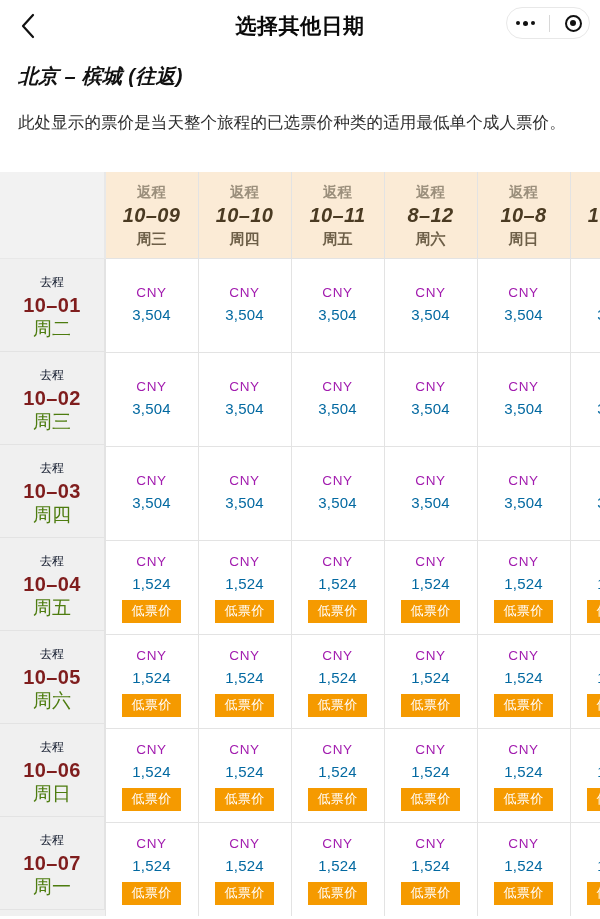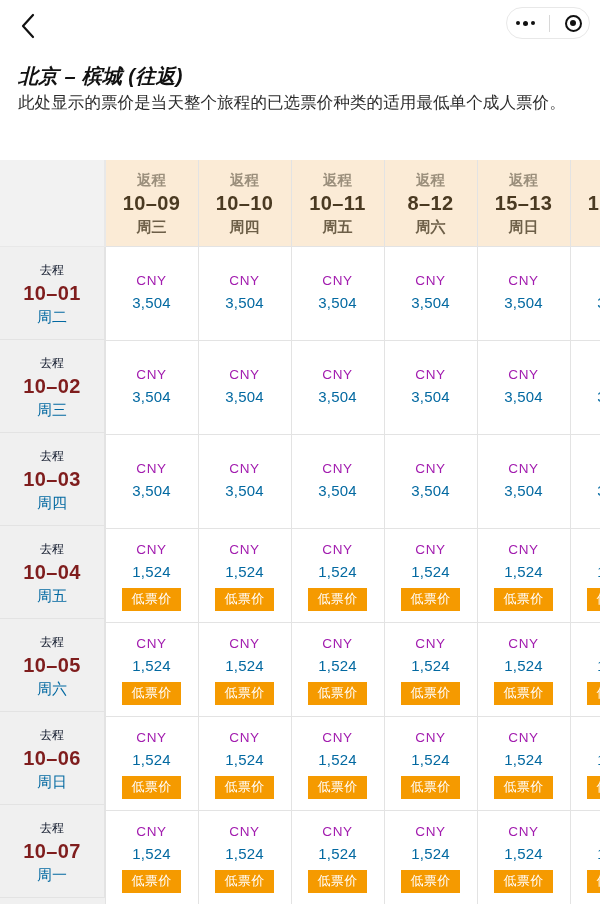--- a/index.html
+++ b/index.html
@@ -101,32 +101,32 @@
   }
   .route-title {
     font-size: 20px;
     font-weight: 700;
     color: #111;
     line-height: 28px;
     letter-spacing: 0.3px;
     font-style: italic;
   }
   .route-note {
-    margin-top: 0;
+    margin-top: 20px;
     font-size: 16.5px;
     color: #2c2c2c;
     line-height: 25px;
     letter-spacing: 0.1px;
   }
 
   
   .matrix-wrap {
     position: absolute;
     left: 0;
-    top: 160px;
+    top: 172px;
     width: 600px;
     height: 744px;
     overflow: hidden;
   }
   .matrix-scroll {
     position: absolute;
     left: -21px;    
     top: 0;
     width: 621px;
   }
@@ -163,20 +163,21 @@
     font-size: 14.5px;
     color: #9b8f7c;
     line-height: 20px;
   }
   .hdr-date {
     font-size: 20px;
     font-weight: 700;
     color: #4a3a22;
     line-height: 26px;
     letter-spacing: 0.4px;
+    font-style: italic;
   }
   .hdr-dow {
     font-size: 15px;
     color: #6d5f48;
     line-height: 21px;
   }
 
   
   tbody th.rowhead {
     height: 93px;
@@ -190,22 +191,22 @@
     line-height: 20px;
   }
   .rh-date {
     font-size: 20px;
     font-weight: 700;
     color: #7f1d1d;
     line-height: 26px;
     letter-spacing: 0.4px;
   }
   .rh-dow {
-    font-size: 15px;
-    color: #0369a1;
+    font-size: 19px;
+    color: #4d7c0f;
     line-height: 21px;
   }
 
   
   tbody td.price {
     height: 93px;
     background: #ffffff;
   }
   .cur {
     font-size: 13.5px;
@@ -266,20 +267,21 @@
 <body>
 
 <div class="navbar">
   <div class="nav-back">
     <span>
       <svg width="15" height="26" viewBox="0 0 15 26">
         <path d="M13 2 L3 13 L13 24" fill="none" stroke="#111" stroke-width="2.2" stroke-linecap="round" stroke-linejoin="round"></path>
       </svg>
     </span>
   </div>
+  <div class="nav-title">选择其他日期</div>
   <div class="capsule">
     <span class="capsule-dots">
       <i></i>
         <i class="mid"></i>
         <i></i>
     </span>
     <span class="capsule-sep"></span>
     <span class="capsule-target">
         <i></i>
       </span>
@@ -321,21 +323,21 @@
               <div class="hdr-date">10–11</div>
               <div class="hdr-dow">周五</div>
             </th>
             <th>
               <div class="hdr-leg">返程</div>
               <div class="hdr-date">8–12</div>
               <div class="hdr-dow">周六</div>
             </th>
             <th>
               <div class="hdr-leg">返程</div>
-              <div class="hdr-date">15–13</div>
+              <div class="hdr-date">10–8</div>
               <div class="hdr-dow">周日</div>
             </th>
             <th>
               <div class="hdr-leg">返程</div>
               <div class="hdr-date">10–14</div>
               <div class="hdr-dow">周一</div>
             </th>
           </tr>
       </thead>
       <tbody id="matrix-body">

